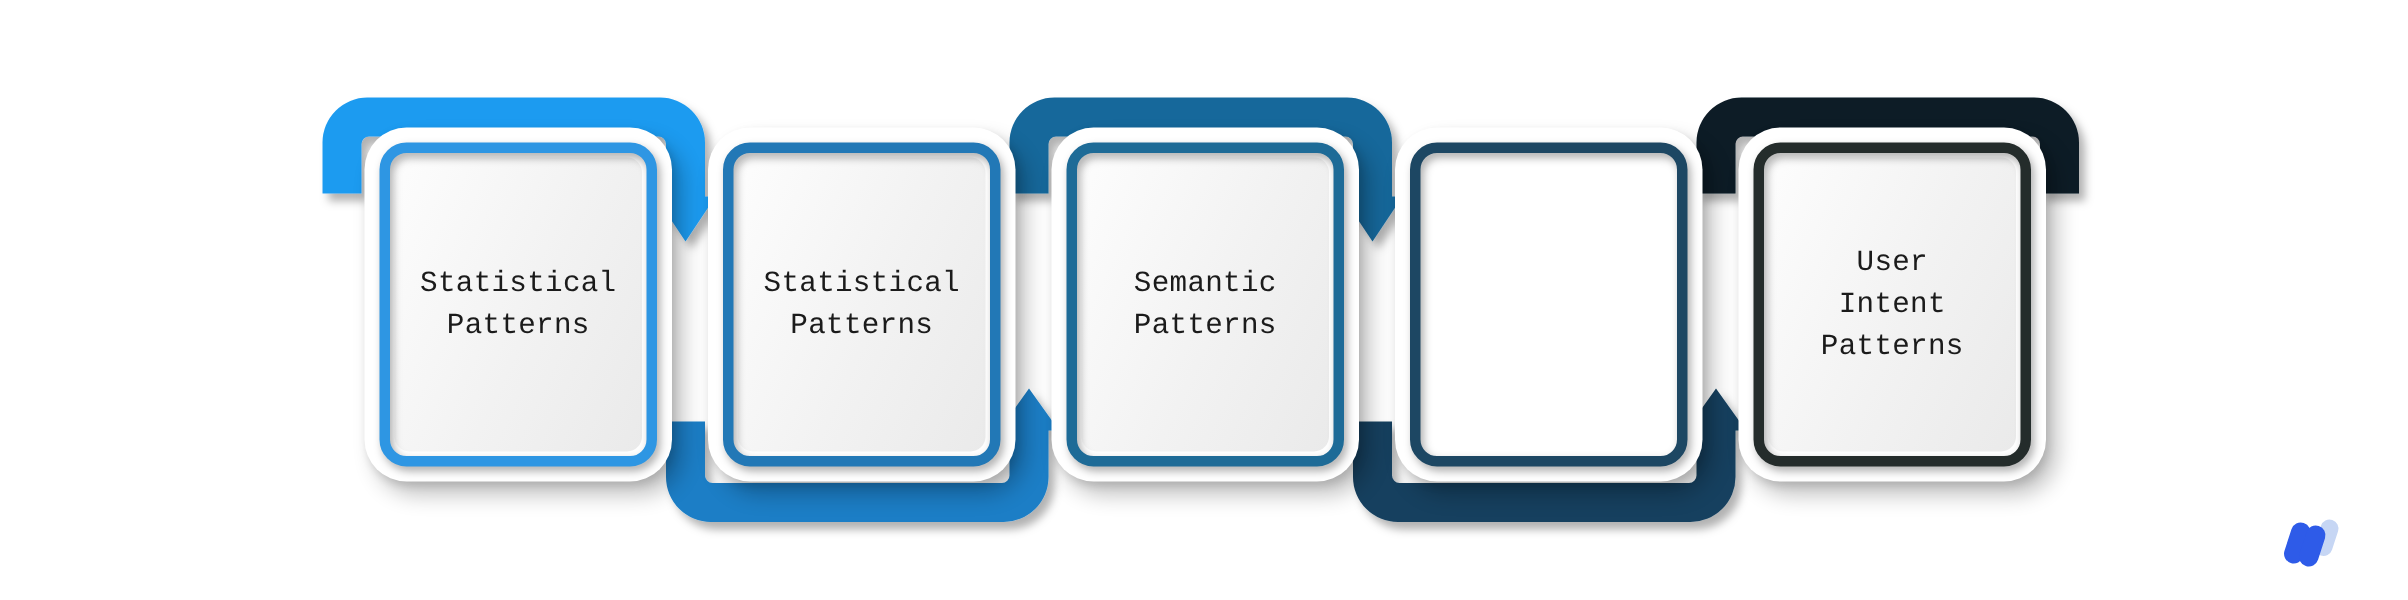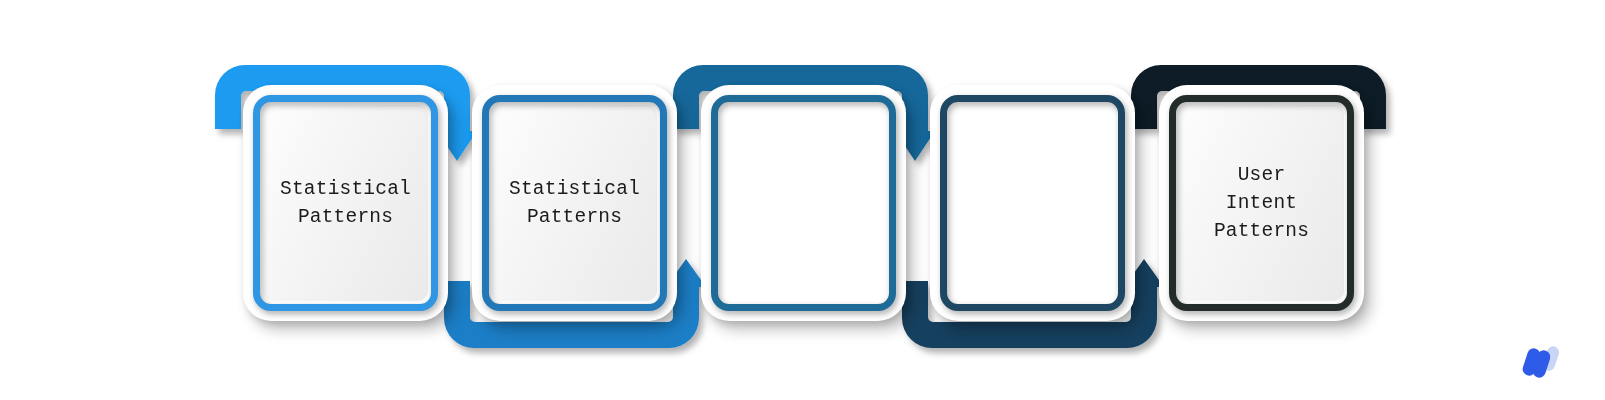--- a/index.html
+++ b/index.html
@@ -90,20 +90,23 @@
         </div>
         <div class="card-border-ring" style="border-color: rgb(46, 150, 227);"></div>
       </div>
       <div class="pattern-card" style="left: 472px;">
         <div class="card-interior">
           <div class="pattern-label">Statistical Patterns</div>
         </div>
         <div class="card-border-ring" style="border-color: rgb(34, 120, 182);"></div>
       </div>
       <div class="pattern-card" style="left: 701px;">
+        <div class="card-interior">
+          <div class="pattern-label">Semantic Patterns</div>
+        </div>
         <div class="card-border-ring" style="border-color: rgb(30, 107, 151);"></div>
       </div>
       <div class="pattern-card" style="left: 930px;">
         <div class="card-border-ring" style="border-color: rgb(29, 71, 99);"></div>
       </div>
       <div class="pattern-card" style="left: 1159px;">
         <div class="card-interior">
           <div class="pattern-label">User Intent Patterns</div>
         </div>
         <div class="card-border-ring" style="border-color: rgb(36, 44, 43);"></div>

